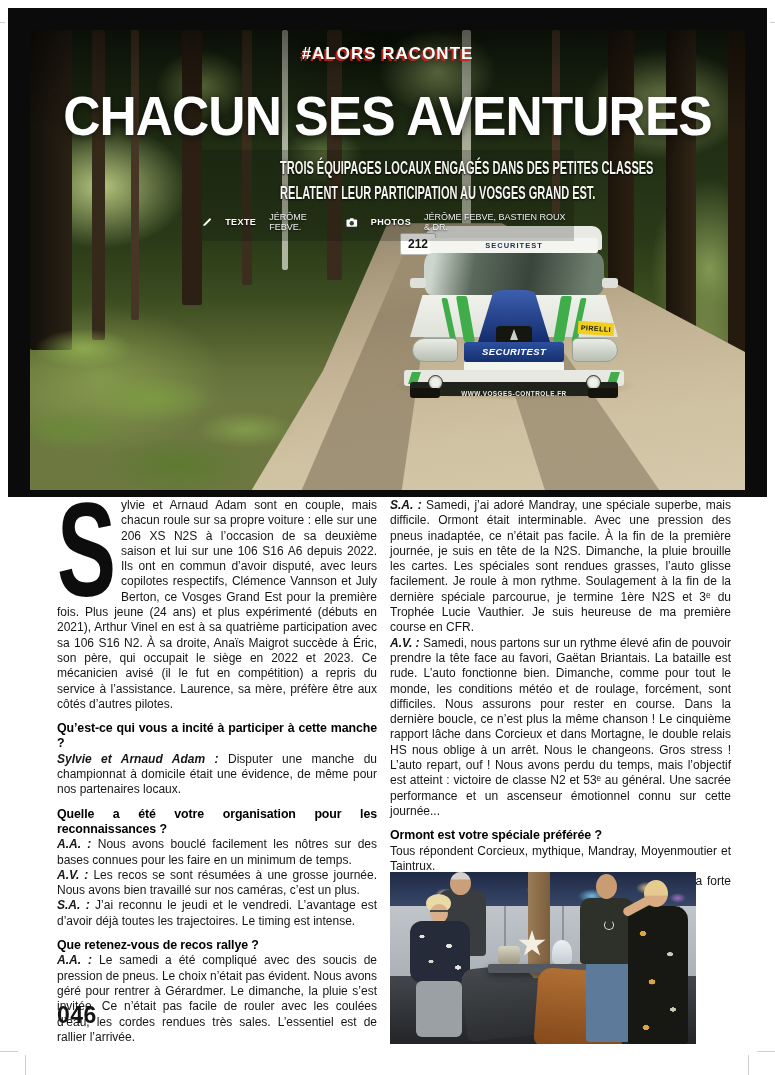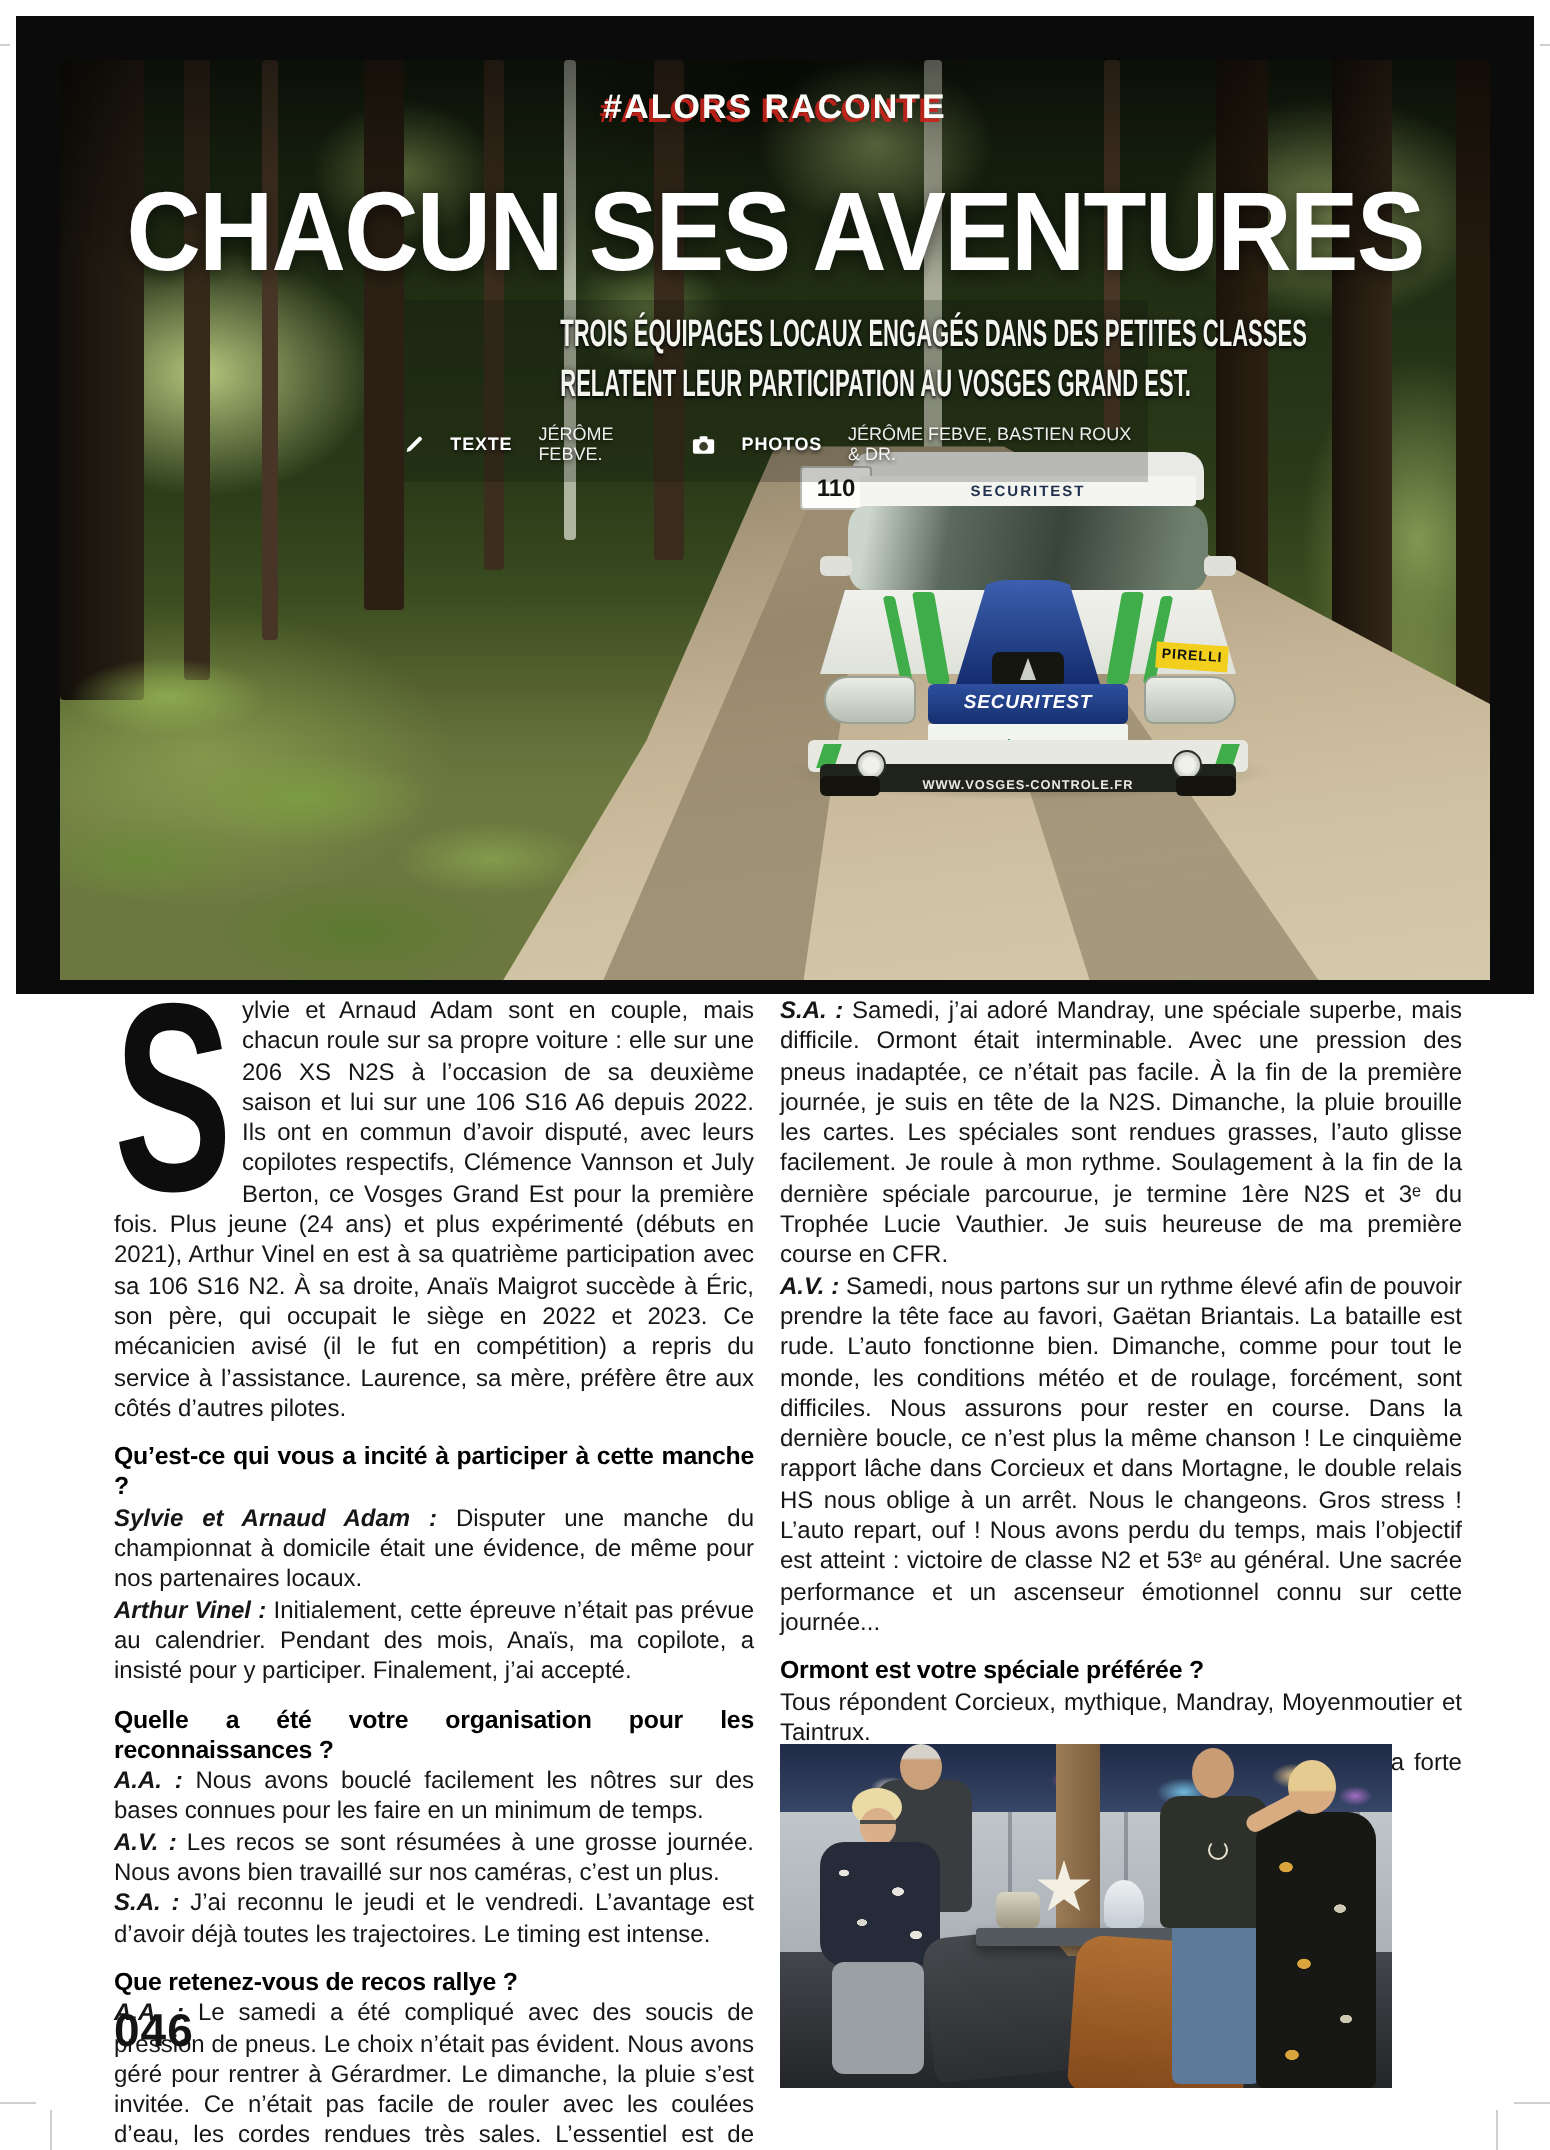--- a/index.html
+++ b/index.html
@@ -157,21 +157,21 @@
       <div class="canopy"></div>
 
       <div class="road"></div>
       <div class="road-track"></div>
       <div class="road-track2"></div>
       <div class="ferns"></div>
 
       <div class="car">
         <div class="c-shadow"></div>
         <div class="c-roof"></div>
-        <div class="c-plate">110</div>
+        <div class="c-plate">212</div>
         <div class="c-banner">SECURITEST</div>
         <div class="c-windshield"></div>
         <div class="c-mirror" style="left:10px;"></div>
         <div class="c-mirror" style="left:202px;"></div>
         <div class="c-bonnet"></div>
         <div class="c-blue"></div>
         <div class="c-stripe" style="left:60px;transform:skewX(10deg);"></div>
         <div class="c-stripe thin" style="left:46px;transform:skewX(12deg);"></div>
         <div class="c-stripe" style="left:157px;transform:skewX(-10deg);"></div>
         <div class="c-stripe thin" style="left:176px;transform:skewX(-12deg);"></div>
@@ -212,21 +212,20 @@
           <span>JÉRÔME FEBVE, BASTIEN ROUX &amp; DR.</span>
         </div>
       </div>
     </div>
   </div>
 
   <div class="col col-left">
     <p><span class="dropcap">S</span><span>ylvie et Arnaud Adam sont en couple, mais chacun roule sur sa propre voiture : elle sur une 206 XS N2S à l’occasion de sa deuxième saison et lui sur une 106 S16 A6 depuis 2022. Ils ont en commun d’avoir disputé, avec leurs copilotes respectifs, Clémence Vannson et July Berton, ce Vosges Grand Est pour la première fois. Plus jeune (24 ans) et plus expérimenté (débuts en 2021), Arthur Vinel en est à sa quatrième participation avec sa 106 S16 N2. À sa droite, Anaïs Maigrot succède à Éric, son père, qui occupait le siège en 2022 et 2023. Ce mécanicien avisé (il le fut en compétition) a repris du service à l’assistance. Laurence, sa mère, préfère être aux côtés d’autres pilotes.</span></p>
     <p class="question">Qu’est-ce qui vous a incité à participer à cette manche ?</p>
     <p><span class="speaker">Sylvie et Arnaud Adam :</span><span> Disputer une manche du championnat à domicile était une évidence, de même pour nos partenaires locaux.</span></p>
-    <p><span class="speaker">Arthur Vinel :</span><span> Initialement, cette épreuve n’était pas prévue au calendrier. Pendant des mois, Anaïs, ma copilote, a insisté pour y participer. Finalement, j’ai accepté.</span></p>
     <p class="question">Quelle a été votre organisation pour les reconnaissances ?</p>
     <p><span class="speaker">A.A. :</span><span> Nous avons bouclé facilement les nôtres sur des bases connues pour les faire en un minimum de temps.</span></p>
     <p><span class="speaker">A.V. :</span><span> Les recos se sont résumées à une grosse journée. Nous avons bien travaillé sur nos caméras, c’est un plus.</span></p>
     <p><span class="speaker">S.A. :</span><span> J’ai reconnu le jeudi et le vendredi. L’avantage est d’avoir déjà toutes les trajectoires. Le timing est intense.</span></p>
     <p class="question">Que retenez-vous de recos rallye ?</p>
     <p><span class="speaker">A.A. :</span><span> Le samedi a été compliqué avec des soucis de pression de pneus. Le choix n’était pas évident. Nous avons géré pour rentrer à Gérardmer. Le dimanche, la pluie s’est invitée. Ce n’était pas facile de rouler avec les coulées d’eau, les cordes rendues très sales. L’essentiel est de rallier l’arrivée.</span></p>
   </div>
 
   <div class="col col-right">
     <p><span class="speaker">S.A. :</span><span> Samedi, j’ai adoré Mandray, une spéciale superbe, mais difficile. Ormont était interminable. Avec une pression des pneus inadaptée, ce n’était pas facile. À la fin de la première journée, je suis en tête de la N2S. Dimanche, la pluie brouille les cartes. Les spéciales sont rendues grasses, l’auto glisse facilement. Je roule à mon rythme. Soulagement à la fin de la dernière spéciale parcourue, je termine 1ère N2S et 3ᵉ du Trophée Lucie Vauthier. Je suis heureuse de ma première course en CFR.</span></p>

